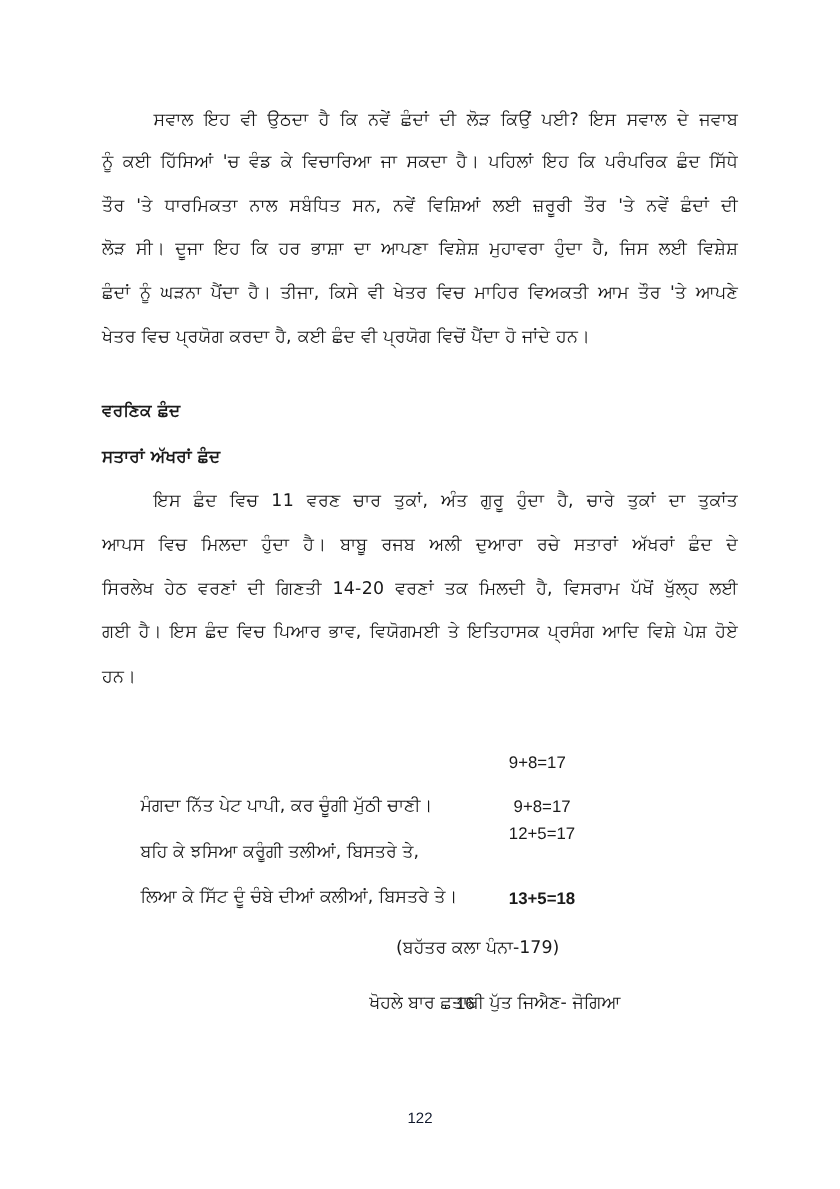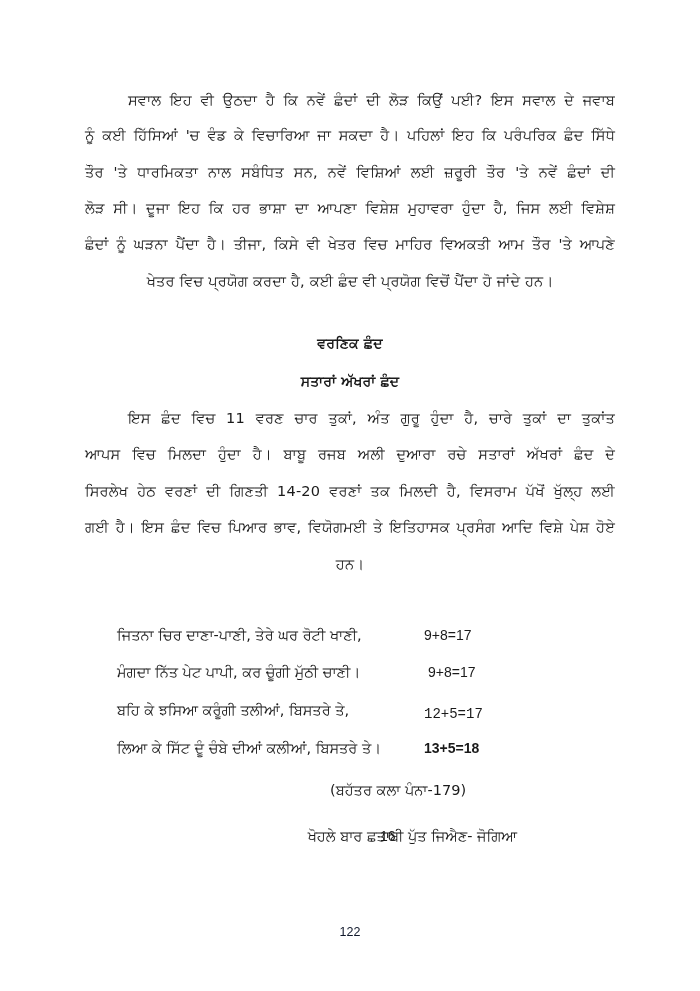--- a/index.html
+++ b/index.html
@@ -21,21 +21,20 @@
       width: 700px; height: 991px;
     }
     .line {
       position: absolute;
       left: 85px;
       width: 530px;
       font-size: 14.5px;
       line-height: 20px;
       white-space: nowrap;
       letter-spacing: 0.2px;
-      text-align: center;
     }
     .justify {
       text-align: justify;
       text-align-last: justify;
     }
     .indent { left: 128px; width: 487px; }
     .heading {
       font-weight: bold;
       font-size: 14px;
     }
@@ -85,28 +84,27 @@
 
   <div class="line heading" style="top:333px;">ਵਰਣਿਕ ਛੰਦ</div>
   <div class="line heading" style="top:371px;">ਸਤਾਰਾਂ ਅੱਖਰਾਂ ਛੰਦ</div>
 
   <div class="line indent justify" style="top:408px;">ਇਸ ਛੰਦ ਵਿਚ 11 ਵਰਣ ਚਾਰ ਤੁਕਾਂ, ਅੰਤ ਗੁਰੂ ਹੁੰਦਾ ਹੈ, ਚਾਰੇ ਤੁਕਾਂ ਦਾ ਤੁਕਾਂਤ</div>
   <div class="line justify" style="top:444px;">ਆਪਸ ਵਿਚ ਮਿਲਦਾ ਹੁੰਦਾ ਹੈ। ਬਾਬੂ ਰਜਬ ਅਲੀ ਦੁਆਰਾ ਰਚੇ ਸਤਾਰਾਂ ਅੱਖਰਾਂ ਛੰਦ ਦੇ</div>
   <div class="line justify" style="top:481px;">ਸਿਰਲੇਖ ਹੇਠ ਵਰਣਾਂ ਦੀ ਗਿਣਤੀ 14-20 ਵਰਣਾਂ ਤਕ ਮਿਲਦੀ ਹੈ, ਵਿਸਰਾਮ ਪੱਖੋਂ ਖੁੱਲ੍ਹ ਲਈ</div>
   <div class="line justify" style="top:517px;">ਗਈ ਹੈ। ਇਸ ਛੰਦ ਵਿਚ ਪਿਆਰ ਭਾਵ, ਵਿਯੋਗਮਈ ਤੇ ਇਤਿਹਾਸਕ ਪ੍ਰਸੰਗ ਆਦਿ ਵਿਸ਼ੇ ਪੇਸ਼ ਹੋਏ</div>
   <div class="line" style="top:554px;">ਹਨ।</div>
 
-  <div class="verse-row" style="top:625px;">ਜਿਤਨਾ ਚਿਰ ਦਾਣਾ-ਪਾਣੀ, ਤੇਰੇ ਘਰ ਰੋਟੀ ਖਾਣੀ,</div>
   <div class="verse-count" style="top:625px; left:424px;">9+8=17</div>
 
   <div class="verse-row" style="top:662px;">ਮੰਗਦਾ ਨਿੱਤ ਪੇਟ ਪਾਪੀ, ਕਰ ਚੂੰਗੀ ਮੁੱਠੀ ਚਾਣੀ।</div>
   <div class="verse-count" style="top:662px; left:428px;">9+8=17</div>
 
   <div class="verse-row" style="top:700px;">ਬਹਿ ਕੇ ਝਸਿਆ ਕਰੂੰਗੀ ਤਲੀਆਂ, ਬਿਸਤਰੇ ਤੇ,</div>
-  <div class="verse-count" style="top:704px; left:424px;font-family:Liberation Mono, monospace;">12+5=17</div>
+  <div class="verse-count" style="top:684px; left:424px;">12+5=17</div>
 
   <div class="verse-row" style="top:738px;">ਲਿਆ ਕੇ ਸਿੱਟ ਦੂੰ ਚੰਬੇ ਦੀਆਂ ਕਲੀਆਂ, ਬਿਸਤਰੇ ਤੇ।</div>
   <div class="verse-count" style="top:738px; left:424px;font-weight:bold;">13+5=18</div>
 
   <div class="citation" style="top:780px;">(ਬਹੱਤਰ ਕਲਾ ਪੰਨਾ-179)</div>
 
   <div class="verse-row" style="top:826px;text-align:right;">ਖੋਹਲੇ ਬਾਰ ਛਤਾਬੀ ਪੁੱਤ ਜਿਐਣ- ਜੋਗਿਆ</div>
   <div class="verse-count" style="top:826px; left:380px;">16</div>
 
   <div class="page-number">122</div>

